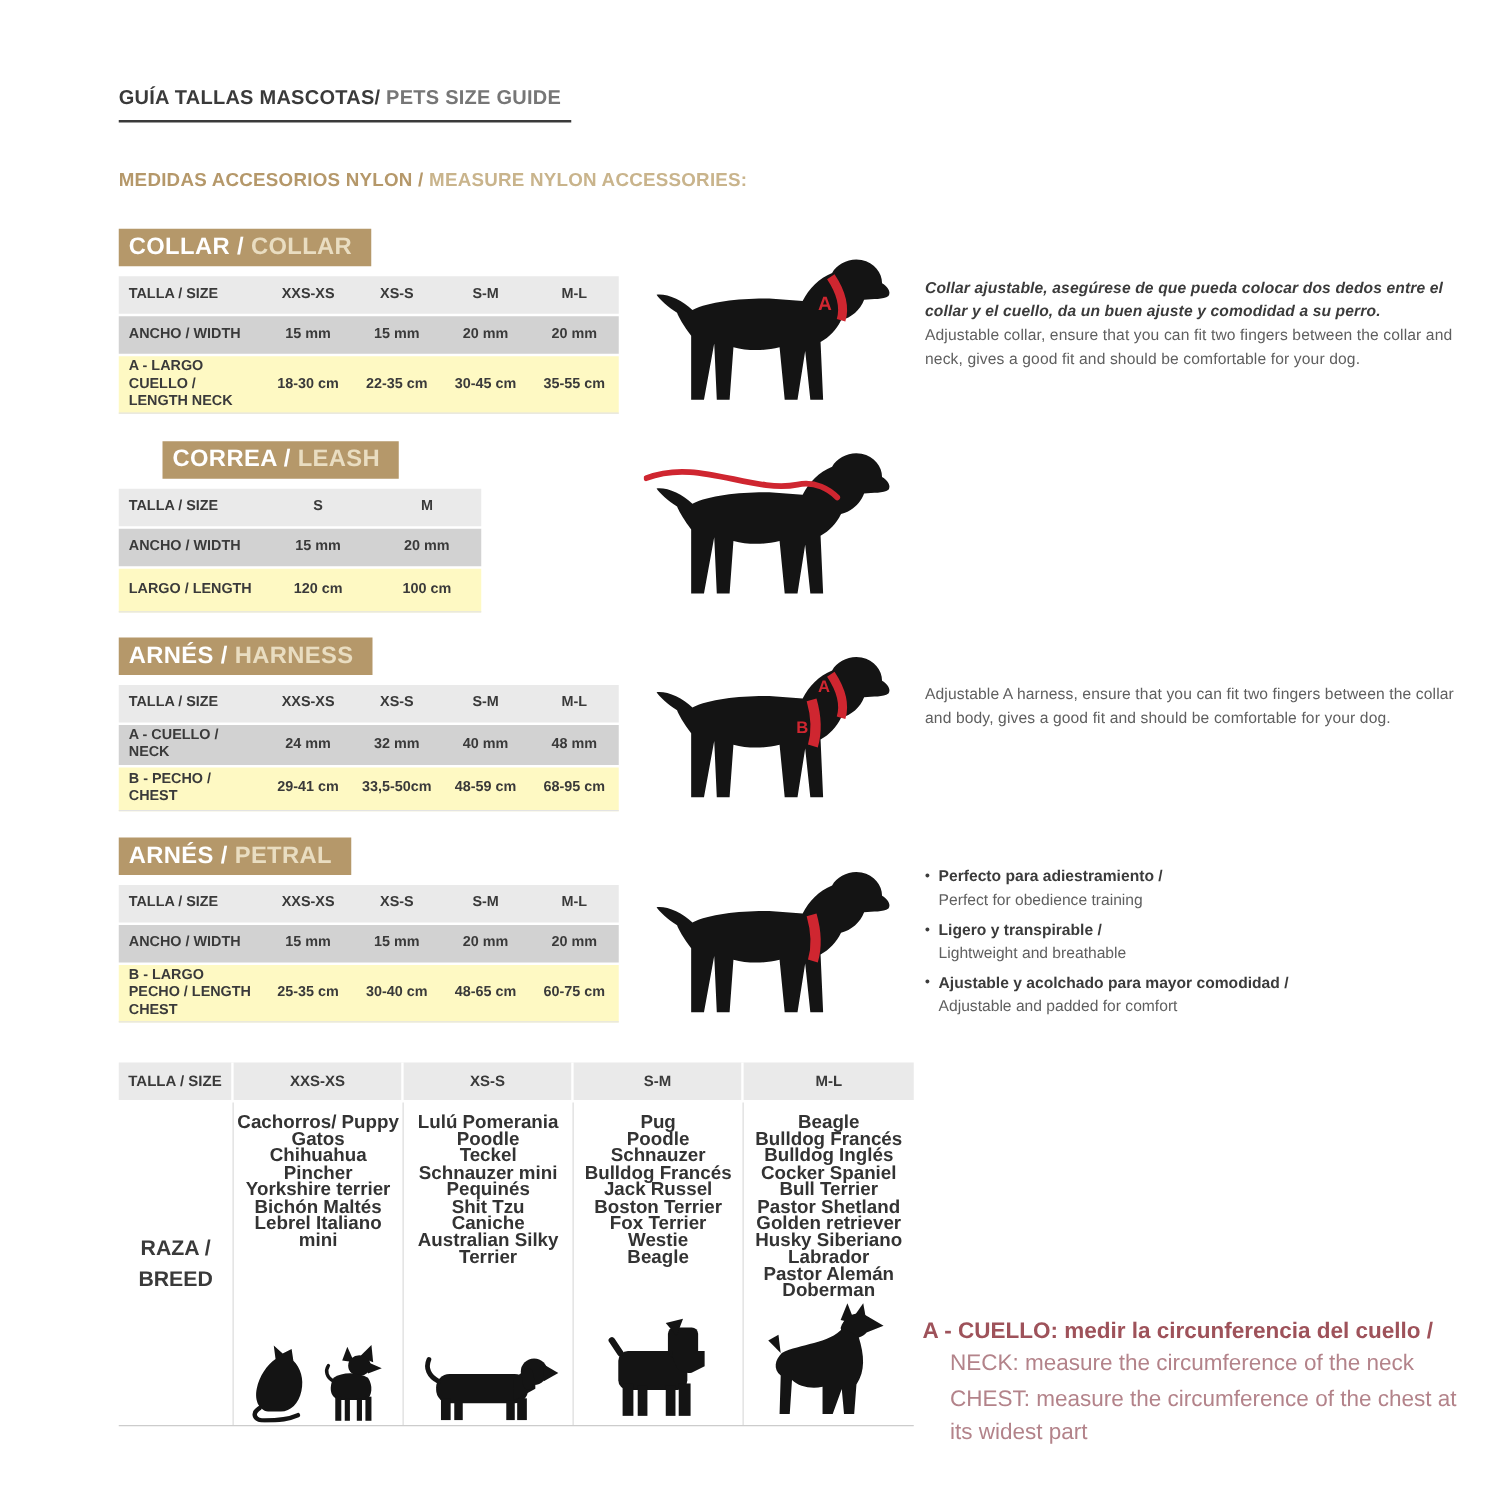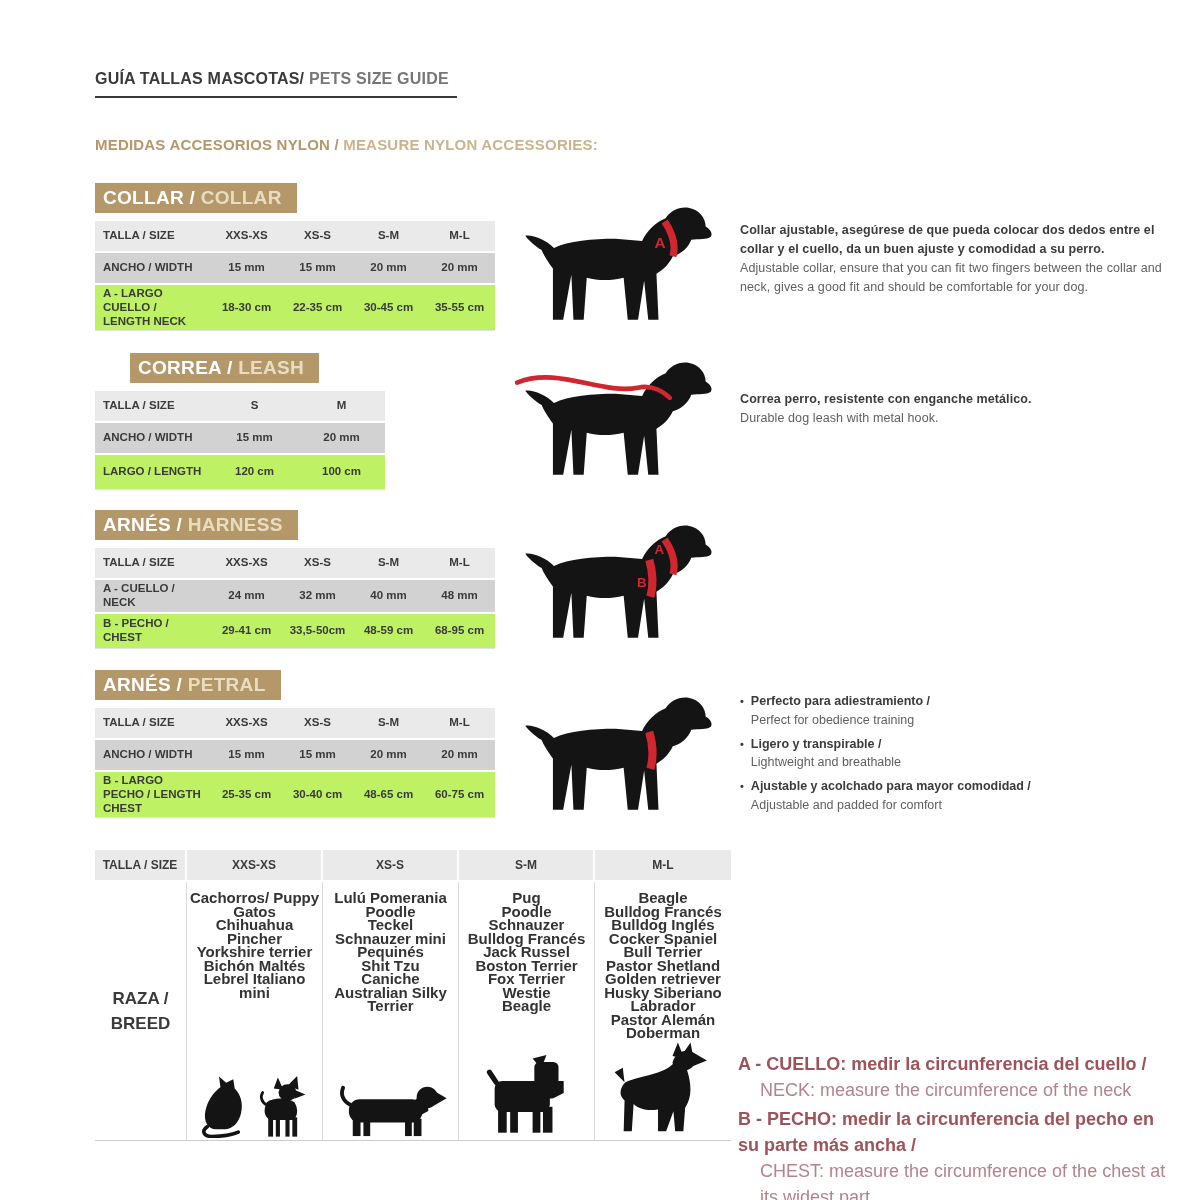--- a/index.html
+++ b/index.html
@@ -26,32 +26,32 @@
   }
   .badge-es { color:#ffffff; }
   .badge-en { color:#e9ddc1; }
   
   .tbl { position:absolute; left:95px; }
   .tr { display:grid; margin-bottom:2px; }
   .tbl4 .tr { grid-template-columns:116px 71px 71px 71px 71px; }
   .tbl2 .tr { grid-template-columns:116px 87px 87px; }
   .rh { background:#eaeaea; }
   .rm { background:#d2d2d2; }
-  .rw { background:#bef264; border-bottom:1px solid #e3e3e3; }
+  .rw { background:#fef9c3; border-bottom:1px solid #e3e3e3; }
   .td {
     min-height:26px; display:flex; align-items:center; justify-content:center;
     font-size:11.5px; font-weight:bold; color:#3a3a3a; text-align:center; line-height:1.2;
   }
   .rw .td { min-height:30px; }
   .td.label { justify-content:flex-start; text-align:left; padding:2px 4px 2px 8px; }
   
   .dog { position:absolute; }
   
   .desc { position:absolute; left:740px; width:432px; font-size:12.5px; line-height:1.52; letter-spacing:.1px; }
-  .desc-es { display:block; font-weight:bold; color:#3b3b3b; }
+  .desc-es { display:block; font-weight:bold; color:#3b3b3b;font-style:italic; }
   .desc-en { display:block; font-weight:normal; color:#5f5f5f; }
   .bullets { position:absolute; left:740px; width:432px; font-size:12.5px; line-height:1.5; }
   .bullet { display:flex; margin-bottom:5px; }
   .bullet .dot { color:#3b3b3b; font-weight:bold; margin-right:7px; font-size:11px; padding-top:1px; }
   .bullet-es { display:block; font-weight:bold; color:#3b3b3b; }
   .bullet-en { display:block; color:#5f5f5f; }
   
   .btable { position:absolute; left:95px; top:850px; width:636px; }
   .bheader { display:grid; grid-template-columns:92px 136px 136px 136px 136px; }
   .bheader .bh {
@@ -148,24 +148,20 @@
       <div class="td label">LARGO / LENGTH</div>
       <div class="td">120 cm</div>
       <div class="td">100 cm</div>
     </div>
   </div>
   <div class="dog" style="left:515px; top:360px;">
     <svg width="205" height="123" viewBox="0 0 200 120">
       <path fill="#141414" d="M10,30 C18,29 30,34 38,42 C52,35 76,33 98,33 L124,35 C129,25 137,17 147,13 C151,6 161,1 170,3 C180,5 186,13 186,21 C191,24 193,28 191,31 C187,34 179,33 172,34 C169,42 162,48 154,50 C150,58 145,63 138,67 L140,112 L130,112 L126,74 L120,112 L110,112 L106,71 C94,74 81,74 70,71 L67,112 L57,112 L55,68 L47,112 L37,112 L37,62 C31,54 27,47 26,44 C19,40 12,33 10,30 Z"></path>
       <path fill="none" stroke="#cf2630" stroke-width="4.5" stroke-linecap="round" d="M2,22 C42,6 84,34 120,27 C134,24 145,31 151,37"></path>
     </svg>
-  </div>
-  <div class="desc" style="top:390px;">
-    <span class="desc-es">Correa perro, resistente con enganche metálico.</span>
-    <span class="desc-en">Durable dog leash with metal hook.</span>
   </div>
 
   <div class="badge" style="top:510px;">
     <span class="badge-es">ARNÉS /</span><span class="badge-en"> HARNESS</span>
   </div>
   <div class="tbl tbl4" style="top:548px;">
     <div class="tr rh">
       <div class="td label">TALLA / SIZE</div>
       <div class="td">XXS-XS</div>
       <div class="td">XS-S</div>
@@ -190,20 +186,21 @@
   <div class="dog" style="left:515px; top:523px;">
     <svg width="205" height="123" viewBox="0 0 200 120">
       <path fill="#141414" d="M10,30 C18,29 30,34 38,42 C52,35 76,33 98,33 L124,35 C129,25 137,17 147,13 C151,6 161,1 170,3 C180,5 186,13 186,21 C191,24 193,28 191,31 C187,34 179,33 172,34 C169,42 162,48 154,50 C150,58 145,63 138,67 L140,112 L130,112 L126,74 L120,112 L110,112 L106,71 C94,74 81,74 70,71 L67,112 L57,112 L55,68 L47,112 L37,112 L37,62 C31,54 27,47 26,44 C19,40 12,33 10,30 Z"></path>
       <path fill="none" stroke="#cf2630" stroke-width="7" d="M146,16 C154,28 157,40 154,50"></path>
       <path fill="none" stroke="#cf2630" stroke-width="8" d="M131,36 C135,50 135,62 132,72"></path>
       <text x="136" y="30" font-size="13" font-weight="bold" fill="#cf2630" font-family="Liberation Sans, sans-serif">A</text>
       <text x="119" y="62" font-size="13" font-weight="bold" fill="#cf2630" font-family="Liberation Sans, sans-serif">B</text>
     </svg>
   </div>
   <div class="desc" style="top:546px;">
+    <span class="desc-en">Adjustable A harness, ensure that you can fit two fingers between the collar and body, gives a good fit and should be comfortable for your dog.</span>
   </div>
 
   <div class="badge" style="top:670px;">
     <span class="badge-es">ARNÉS /</span><span class="badge-en"> PETRAL</span>
   </div>
   <div class="tbl tbl4" style="top:708px;">
     <div class="tr rh">
       <div class="td label">TALLA / SIZE</div>
       <div class="td">XXS-XS</div>
       <div class="td">XS-S</div>
@@ -370,17 +367,16 @@
             </g>
           </svg>
         </div>
       </div>
     </div>
   </div>
 
   <div class="notes">
     <div class="note-es">A - CUELLO: medir la circunferencia del cuello /</div>
     <div class="note-en">NECK: measure the circumference of the neck</div>
-    <div class="note-es">B - PECHO: medir la circunferencia del pecho en su parte más ancha /</div>
     <div class="note-en">CHEST: measure the circumference of the chest at its widest part</div>
   </div>
 
 </div>
 
 </body></html>

